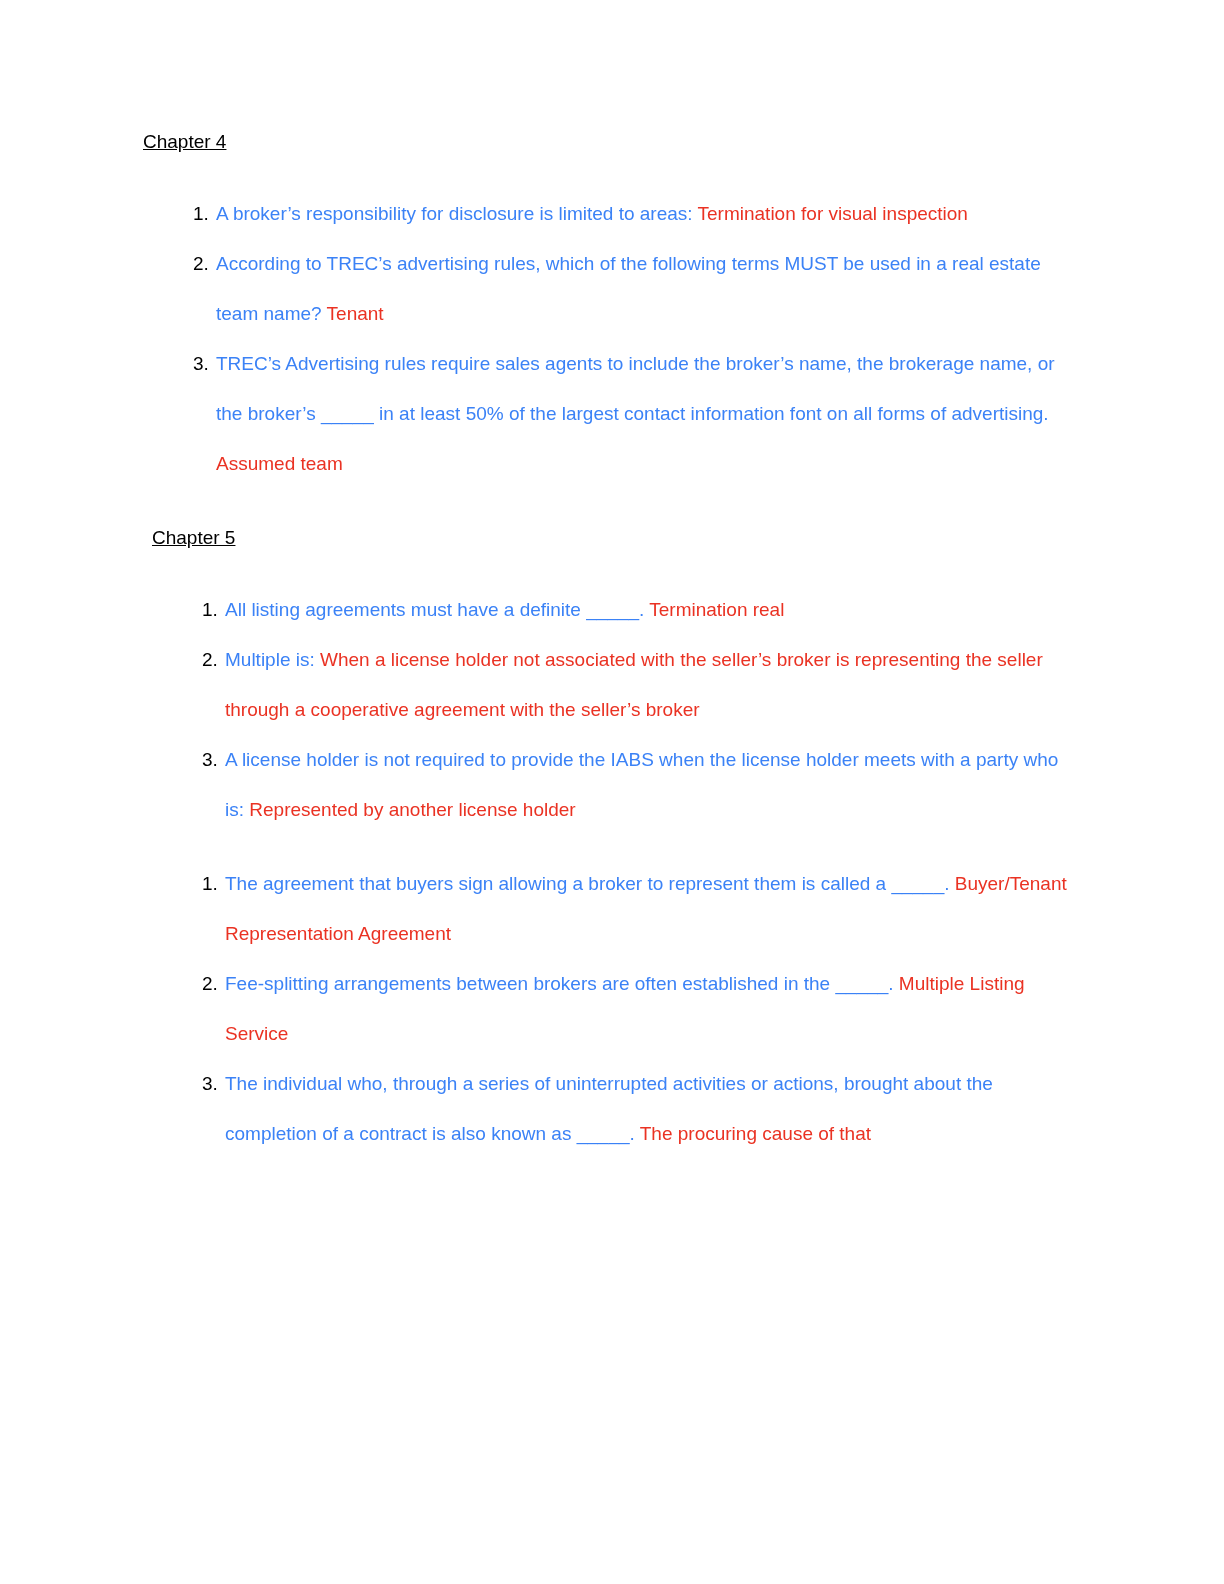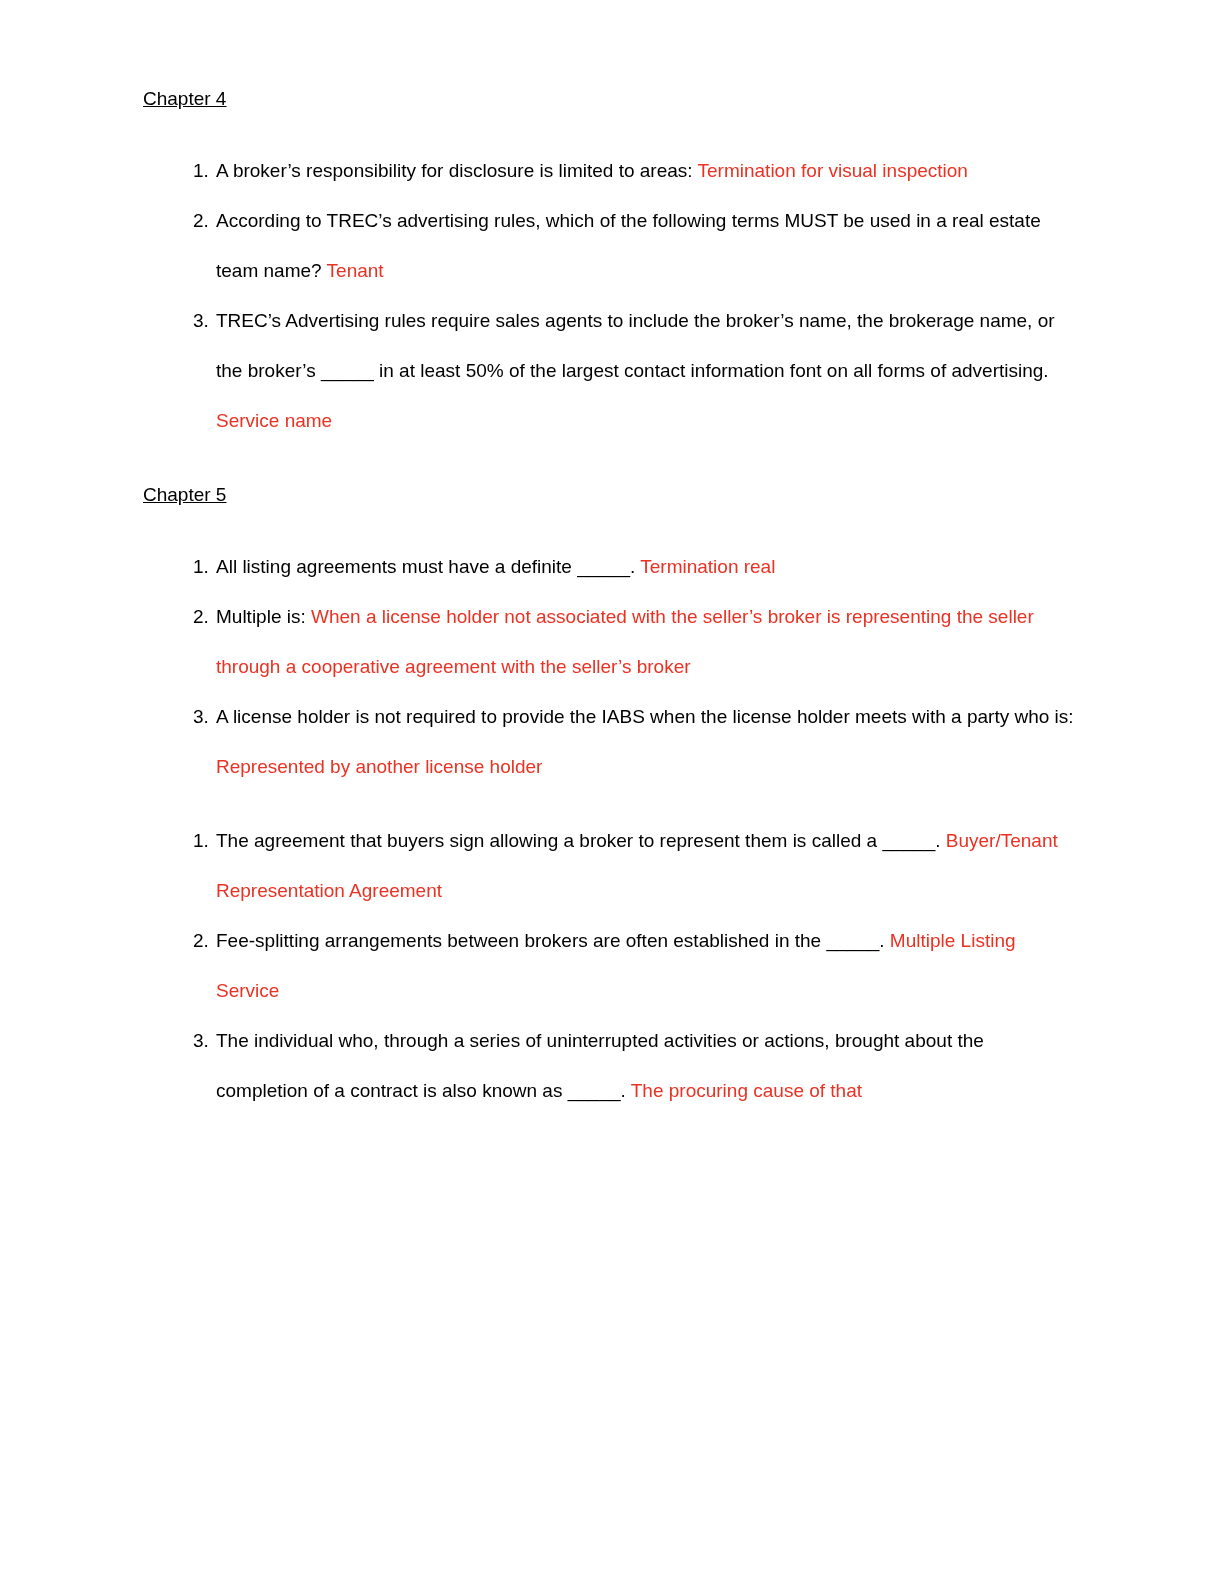--- a/index.html
+++ b/index.html
@@ -8,55 +8,55 @@
     width: 1224px;
     height: 1584px;
     font-family: "Liberation Sans", sans-serif;
     font-size: 19px;
     color: #000000;
     overflow: hidden;
   }
   .page {
     width: 1224px;
     height: 1584px;
-    padding: 74px 148px 40px 143px;
+    padding: 117px 148px 40px 143px;
     background: #ffffff;
   }
   .chapter-heading {
     font-size: 19px;
     font-weight: 400;
     text-decoration: underline;
     line-height: 50px;
     color: #000000;
   }
   .qa-list {
     margin: 22px 0 24px 0;
     padding-left: 71px;
     list-style: decimal;
   }
   .qa-item {
     line-height: 50px;
     padding-left: 2px;
   }
-  .q { color: #000000; }
+  .q { color: #3b82f6; }
   .a { color: var(--answer-color, #ea3223); }
-  .chapter + .chapter { margin-top: 24px; }
+  .chapter + .chapter { margin-top: 24px; margin-left: 9px; }
   .page-gap { margin-top: 110px; }
 </style>
 </head>
 <body style="color: rgb(0, 0, 0); background: rgb(255, 255, 255);">
 
 <main class="page">
 
   <section class="chapter">
     <h2 class="chapter-heading">Chapter 4</h2>
     <ol class="qa-list">
       <li class="qa-item"><span class="q">A broker’s responsibility for disclosure is limited to areas: </span><span class="a">Termination for visual inspection</span></li>
       <li class="qa-item"><span class="q">According to TREC’s advertising rules, which of the following terms MUST be used in a real estate team name? </span><span class="a">Tenant</span></li>
-      <li class="qa-item"><span class="q">TREC’s Advertising rules require sales agents to include the broker’s name, the brokerage name, or the broker’s _____ in at least 50% of the largest contact information font on all forms of advertising. </span><span class="a">Service name</span></li>
+      <li class="qa-item"><span class="q">TREC’s Advertising rules require sales agents to include the broker’s name, the brokerage name, or the broker’s _____ in at least 50% of the largest contact information font on all forms of advertising. </span><span class="a">Assumed team</span></li>
     </ol>
   </section>
 
   <section class="chapter">
     <h2 class="chapter-heading">Chapter 5</h2>
     <ol class="qa-list">
       <li class="qa-item"><span class="q">All listing agreements must have a definite _____. </span><span class="a">Termination real</span></li>
       <li class="qa-item"><span class="q">Multiple is: </span><span class="a">When a license holder not associated with the seller’s broker is representing the seller through a cooperative agreement with the seller’s broker</span></li>
       <li class="qa-item"><span class="q">A license holder is not required to provide the IABS when the license holder meets with a party who is: </span><span class="a">Represented by another license holder</span></li>
     </ol>

